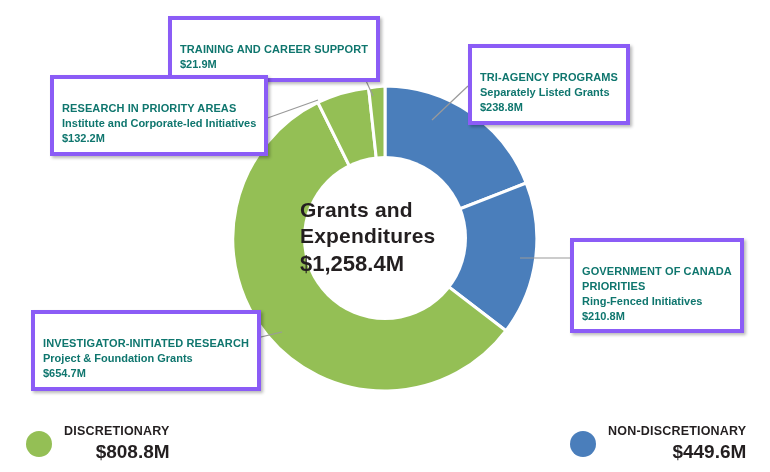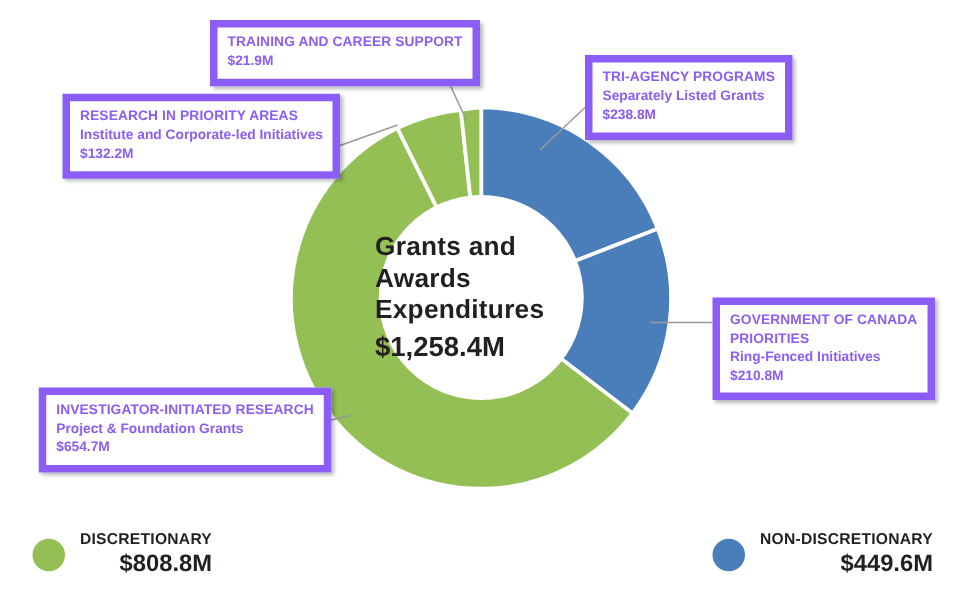--- a/index.html
+++ b/index.html
@@ -48,25 +48,25 @@
   }
   .center-text .ct-value {
     font-size: 22px;
     font-weight: bold;
     margin-top: 3px;
   }
   
   .callout {
     position: absolute;
     background: #ffffff;
-    border: 6px solid #8b5cf6;
+    border: 4px solid #8b5cf6;
     box-shadow: 2px 2px 3px rgba(0,0,0,0.28);
-    padding: 5px 8px 6px 8px;
+    padding: 22px 8px 6px 8px;
     box-sizing: border-box;
-    color: #8b5cf6;
+    color: #0f766e;
   }
   .callout .c-title {
     font-size: 11px;
     font-weight: bold;
     letter-spacing: 0.1px;
     text-transform: uppercase;
     white-space: nowrap;
     line-height: 1.35;
   }
   .callout .c-sub {
@@ -134,21 +134,20 @@
       <path d="M 160 160 L 281.0 252.7 A 152 152 0 1 1 92.9 24.5 Z" fill="#94bf55" stroke="#ffffff" stroke-width="3"></path>
 
       <path d="M 160 160 L 92.9 24.5 A 152 152 0 0 1 143.6 9.9 Z" fill="#94bf55" stroke="#ffffff" stroke-width="3"></path>
 
       <path d="M 160 160 L 143.6 9.9 A 152 152 0 0 1 160 8 Z" fill="#94bf55" stroke="#ffffff" stroke-width="3"></path>
 
       <circle cx="160" cy="160" r="82" fill="#ffffff"></circle>
     </svg>
     <div class="center-text">
       <div class="ct-line">Grants and</div>
-      <div class="ct-line">Awards</div>
       <div class="ct-line">Expenditures</div>
       <div class="ct-value">$1,258.4M</div>
     </div>
   </div>
 
   <svg id="leaders" width="770" height="472" style="position:absolute;left:0;top:0;pointer-events:none;">
 
     <line x1="350" y1="46" x2="373" y2="96" stroke="#9a9a9a" stroke-width="1.2"></line>
 
     <line x1="262" y1="120" x2="318" y2="100" stroke="#9a9a9a" stroke-width="1.2"></line>

